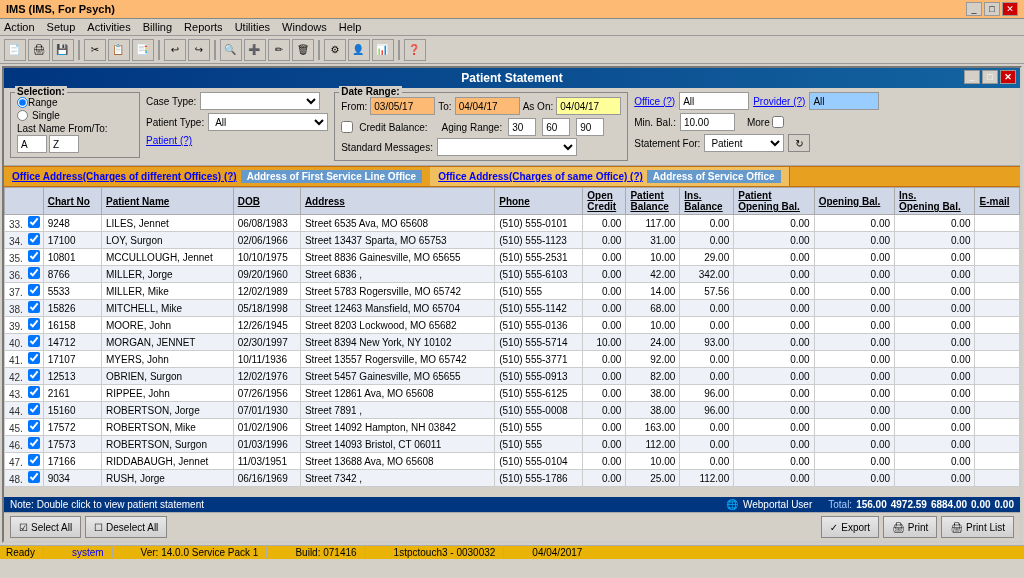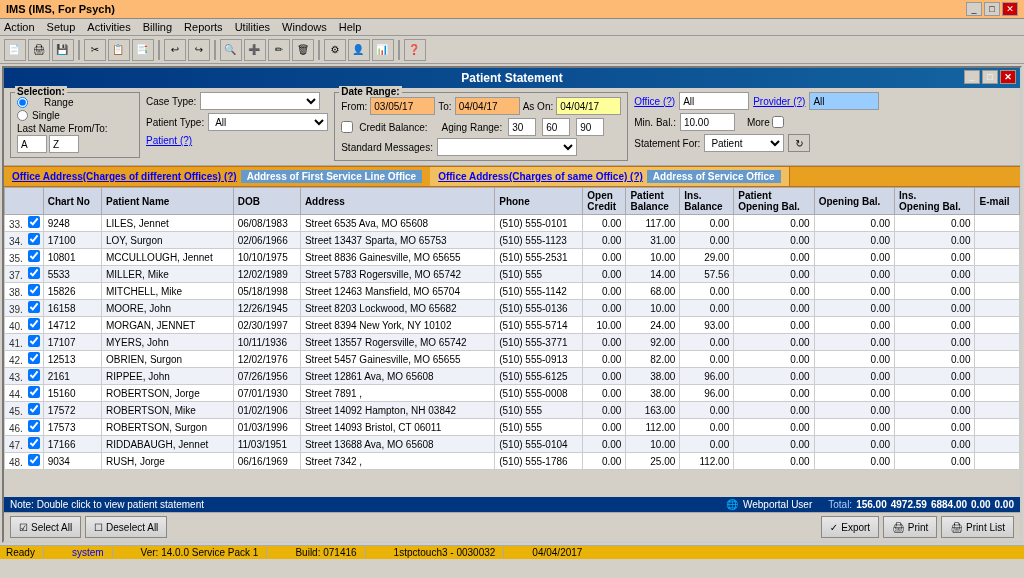--- a/index.html
+++ b/index.html
@@ -24,21 +24,21 @@
     .main-window { background: #d4d0c8; border: 2px solid #999; margin: 0; }
     .form-input { border: 1px solid #999; background: white; padding: 1px 3px; font-size: 10px; height: 18px; }
     .form-input.blue-bg { background: #fdba74; }
     .form-input.yellow-bg { background: #ffff99; }
 
     select.form-select { border: 1px solid #999; background: white; padding: 1px 2px; font-size: 10px; height: 18px; }
 
     
     .data-table-container { overflow-y: auto; height: 310px; }
     .data-table { width: 100%; border-collapse: collapse; font-size: 10px; }
-    .data-table th { background: #d0d8e8; border: 1px solid #aaa; padding: 2px 4px; font-weight: bold; white-space: nowrap; position: sticky; top: 0; text-align: left; }
+    .data-table th { background: #d0d8e8; border: 1px solid #aaa; padding: 2px 4px; font-weight: bold; white-space: nowrap; position: sticky; top: 0; text-align: left; text-decoration: underline; }
     .data-table td { border: 1px solid #ccc; padding: 1px 4px; white-space: nowrap; }
     .data-table tr:nth-child(even) { background: #eef2f8; }
     .data-table tr:nth-child(odd) { background: #ffffff; }
 
     
     .footer-bar { background: #d4d0c8; padding: 3px 6px; display: flex; align-items: center; justify-content: space-between; border-top: 1px solid #aaa; }
     .footer-left { display: flex; gap: 4px; }
     .footer-right { display: flex; gap: 4px; }
     .footer-btn { border: 1px solid #888; background: linear-gradient(to bottom, #e8e8e8, #d0d0d0); padding: 2px 8px; font-size: 10px; cursor: pointer; display: flex; align-items: center; gap: 3px; height: 22px; }
 
@@ -108,21 +108,21 @@
       <div class="win-btn">_</div>
       <div class="win-btn">□</div>
       <div class="win-btn close">✕</div>
     </div>
   </div>
 
   <div style="background:#d4d0c8; padding:4px 6px; display:flex; gap:6px; align-items:flex-start; border-bottom:1px solid #aaa; flex-wrap:wrap;">
 
     <div style="border:1px solid #888; padding:4px 6px; position:relative; min-width:130px;">
       <span style="position:absolute;top:-7px;left:4px;background:#d4d0c8;font-size:10px;font-weight:bold;padding:0 2px;">Selection:</span>
-      <div style="display:flex; align-items:flex-end; gap:16px; margin-bottom:2px;">
+      <div style="display:flex; align-items:flex-end; gap:0; margin-bottom:2px;">
         <input type="radio" name="sel" checked="" style="">
         <span style="font-size:10px;">Range</span>
       </div>
       <div style="display:flex; align-items:center; gap:4px; margin-bottom:2px;">
         <input type="radio" name="sel" style="">
         <span style="font-size:10px;">Single</span>
       </div>
       <div style="display:flex; align-items:center; gap:2px; margin-top:2px;">
         <span style="font-size:10px; white-space:nowrap;">Last Name From/To:</span>
       </div>
@@ -279,20 +279,38 @@
       <td style="text-align:right;">0.00</td>
       <td style="text-align:right;">10.00</td>
       <td style="text-align:right;">29.00</td>
       <td style="text-align:right;">0.00</td>
       <td style="text-align:right;">0.00</td>
       <td style="text-align:right;">0.00</td>
       <td></td>
     </tr>
           <tr style="cursor: pointer;">
       <td style="text-align:right; padding-right:3px; color:#333; white-space:nowrap;">
+        <span>36.</span>
+        <input type="checkbox" checked="" style="margin-left: 2px;">
+      </td>
+      <td>8766</td>
+      <td>MILLER, Jorge</td>
+      <td>09/20/1960</td>
+      <td>Street 6836 ,</td>
+      <td>(510) 555-6103</td>
+      <td style="text-align:right;">0.00</td>
+      <td style="text-align:right;">42.00</td>
+      <td style="text-align:right;">342.00</td>
+      <td style="text-align:right;">0.00</td>
+      <td style="text-align:right;">0.00</td>
+      <td style="text-align:right;">0.00</td>
+      <td></td>
+    </tr>
+          <tr style="cursor: pointer;">
+      <td style="text-align:right; padding-right:3px; color:#333; white-space:nowrap;">
         <span>37.</span>
         <input type="checkbox" checked="" style="margin-left: 2px;">
       </td>
       <td>5533</td>
       <td>MILLER, Mike</td>
       <td>12/02/1989</td>
       <td>Street 5783 Rogersville, MO 65742</td>
       <td>(510) 555</td>
       <td style="text-align:right;">0.00</td>
       <td style="text-align:right;">14.00</td>

